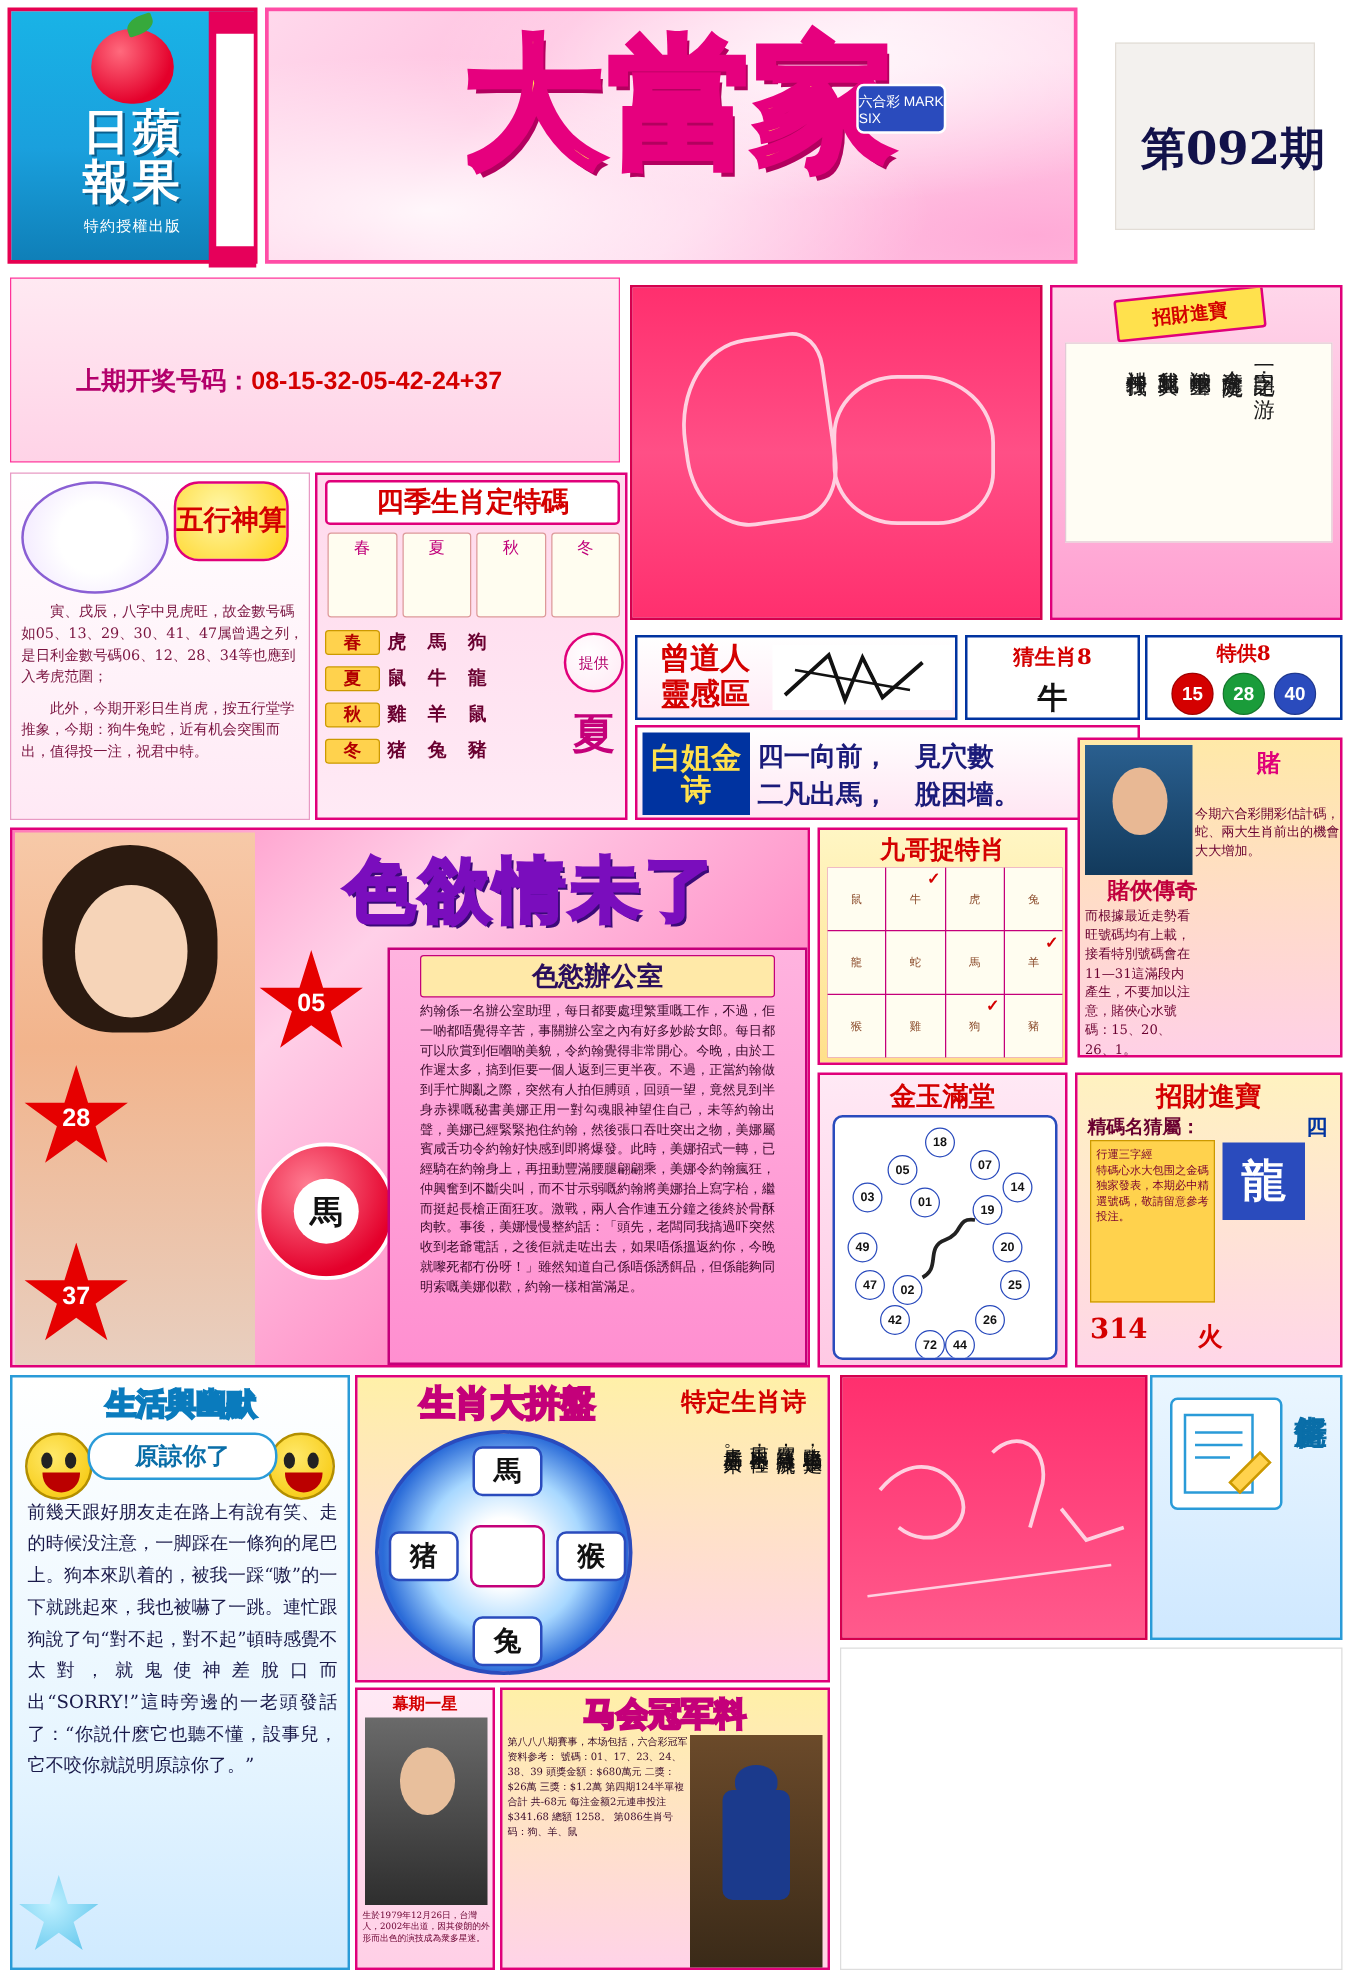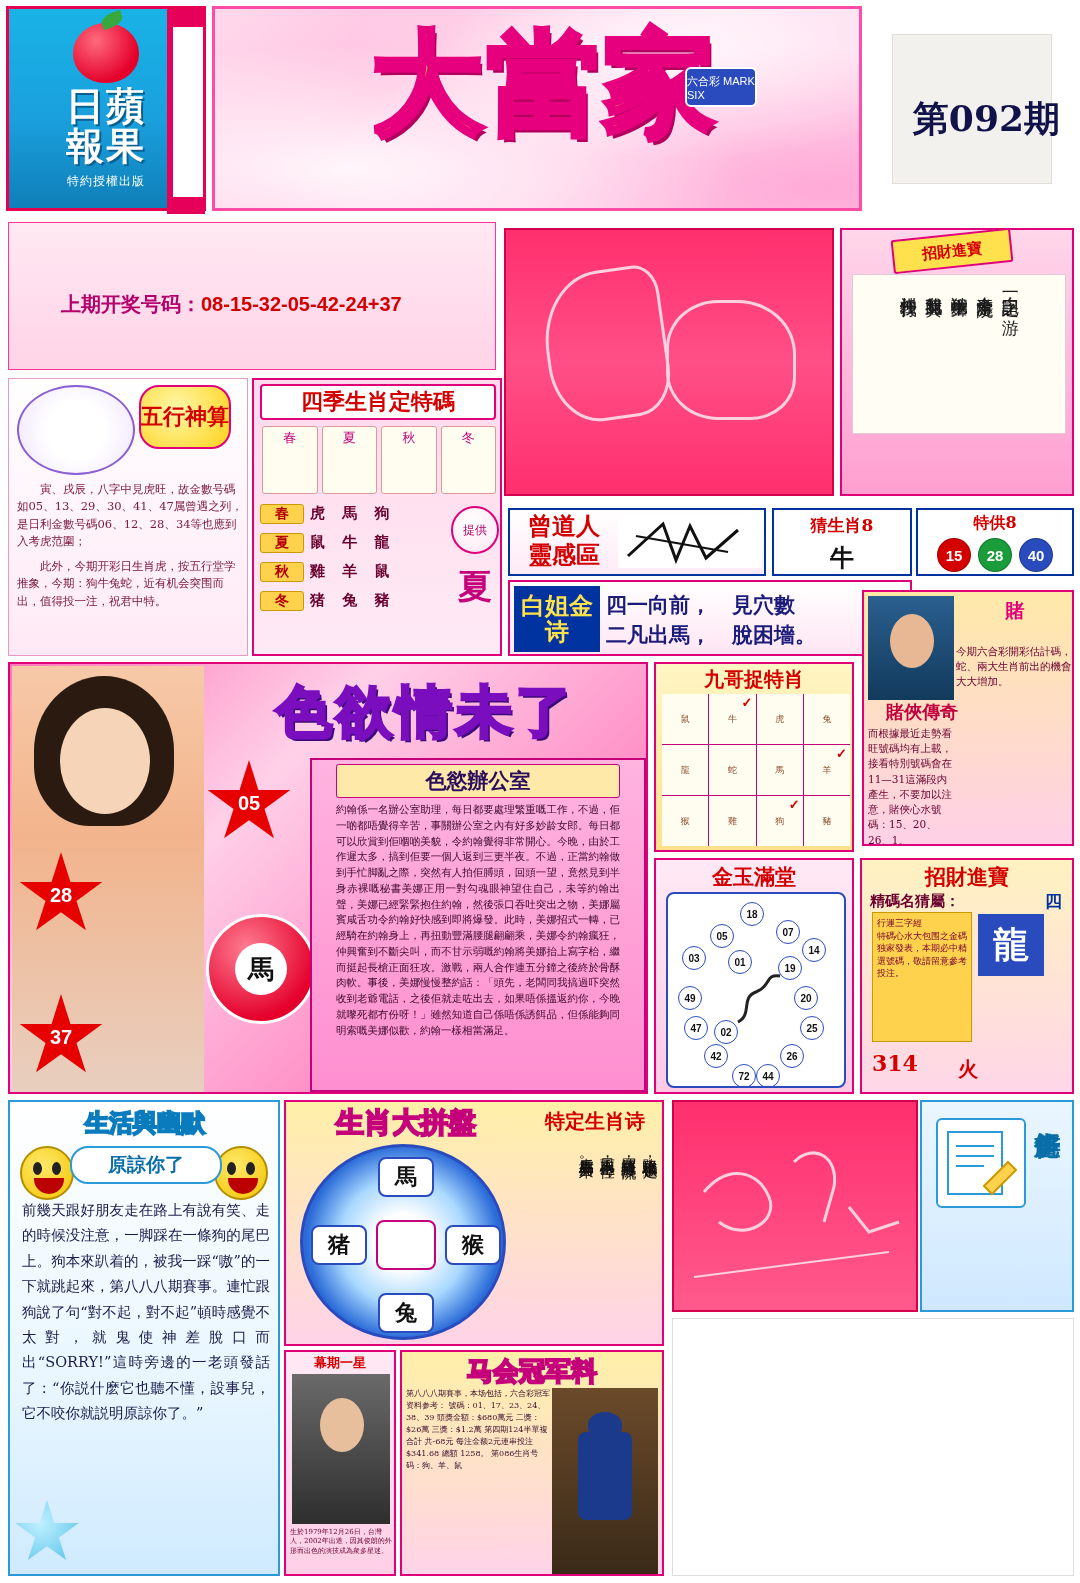--- a/index.html
+++ b/index.html
@@ -851,21 +851,21 @@
 
 <div id="humor" class="abs">
   <div id="humor-title">生活與幽默</div>
   <div class="smiley" style="left:10px;top:44px">
       <div class="mouth"></div>
     </div>
   <div class="smiley" style="right:10px;top:44px">
       <div class="mouth"></div>
     </div>
   <div id="humor-banner">原諒你了</div>
-  <div id="humor-text">前幾天跟好朋友走在路上有說有笑、走的時候没注意，一脚踩在一條狗的尾巴上。狗本來趴着的，被我一踩“嗷”的一下就跳起來，第八八八期賽事。連忙跟狗說了句“對不起，對不起”頓時感覺不太對，就鬼使神差脫口而出“SORRY!”這時旁邊的一老頭發話了：“你説什麽它也聽不懂，設事兒，它不咬你就説明原諒你了。”</div>
+  <div id="humor-text">前幾天跟好朋友走在路上有說有笑、走的時候没注意，一脚踩在一條狗的尾巴上。狗本來趴着的，被我一踩“嗷”的一下就跳起來，我也被嚇了一跳。連忙跟狗說了句“對不起，對不起”頓時感覺不太對，就鬼使神差脫口而出“SORRY!”這時旁邊的一老頭發話了：“你説什麽它也聽不懂，設事兒，它不咬你就説明原諒你了。”</div>
 </div>
 
 <div id="shengxiao" class="abs">
   <div id="sx-title">生肖大拼盤</div>
   <div id="sx-sub">特定生肖诗</div>
   <div id="sx-wheel">
     <div class="sxcell" style="left:75px;top:10px">馬</div>
     <div class="sxcell" style="left:8px;top:78px">猪</div>
     <div class="sxcell" style="left:142px;top:78px">猴</div>
     <div class="sxcell" style="left:75px;top:146px">兔</div>

